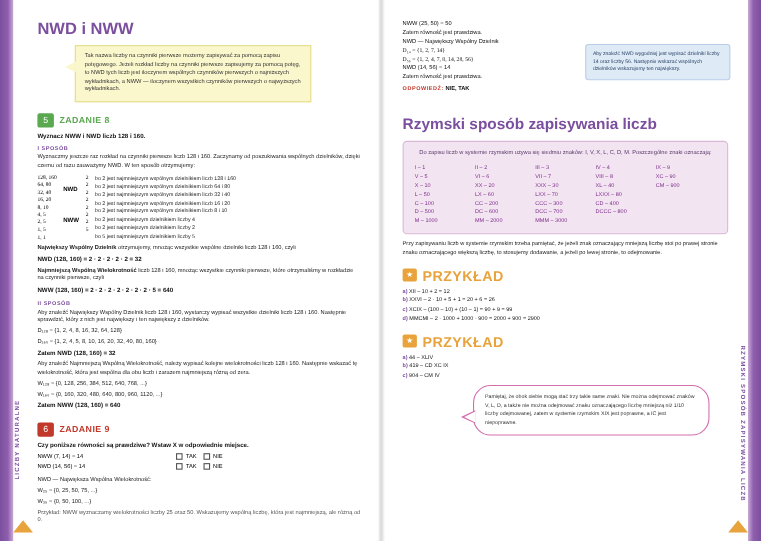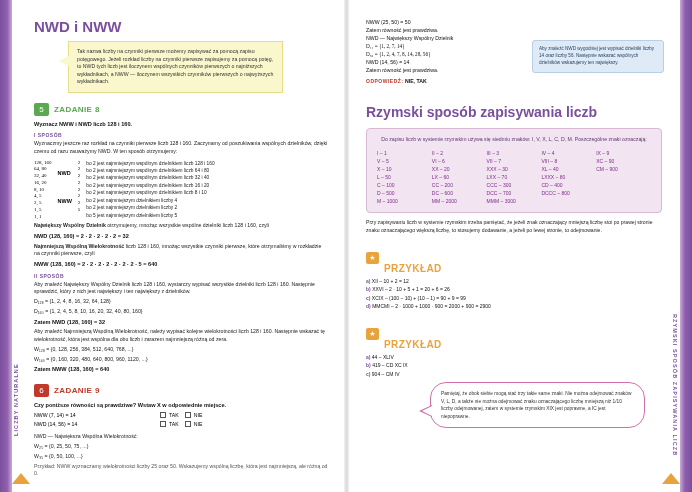--- a/index.html
+++ b/index.html
@@ -117,21 +117,21 @@
   .roman-cols .col { width:24%; }
   .roman-cols .col div { white-space:pre; }
 
   .para { font-size:5.1px; line-height:1.55; color:#222; margin:6px 0; }
 
   .example-head { display:flex; align-items:center; gap:5px; margin:8px 0 3px; }
   .example-badge {
     width:13px;height:12px;border-radius:2px;background:#e8a33d;
     display:flex;align-items:center;justify-content:center;color:#fff;font-size:7px;
   }
-  .example-label { color:#e8a33d; font-weight:bold; font-size:10px; letter-spacing:.4px;margin-top:20px; }
+  .example-label { color:#e8a33d; font-weight:bold; font-size:13px; letter-spacing:.4px; }
   .ex-list div { font-size:5px; line-height:1.7; color:#111; }
   .ex-list .tag { color:#7b4f9d; font-weight:bold; }
 
   .bubble {
     position:relative; margin:4px 0 0 64px; width:215px;
     background:#fff; border:1.5px solid #d46fae; border-radius:16px;
     font-size:4.8px; line-height:1.55; color:#333; padding:7px 10px;
   }
   .bubble-tail {
     position:absolute; left:-12px; bottom:10px; width:0;height:0;

